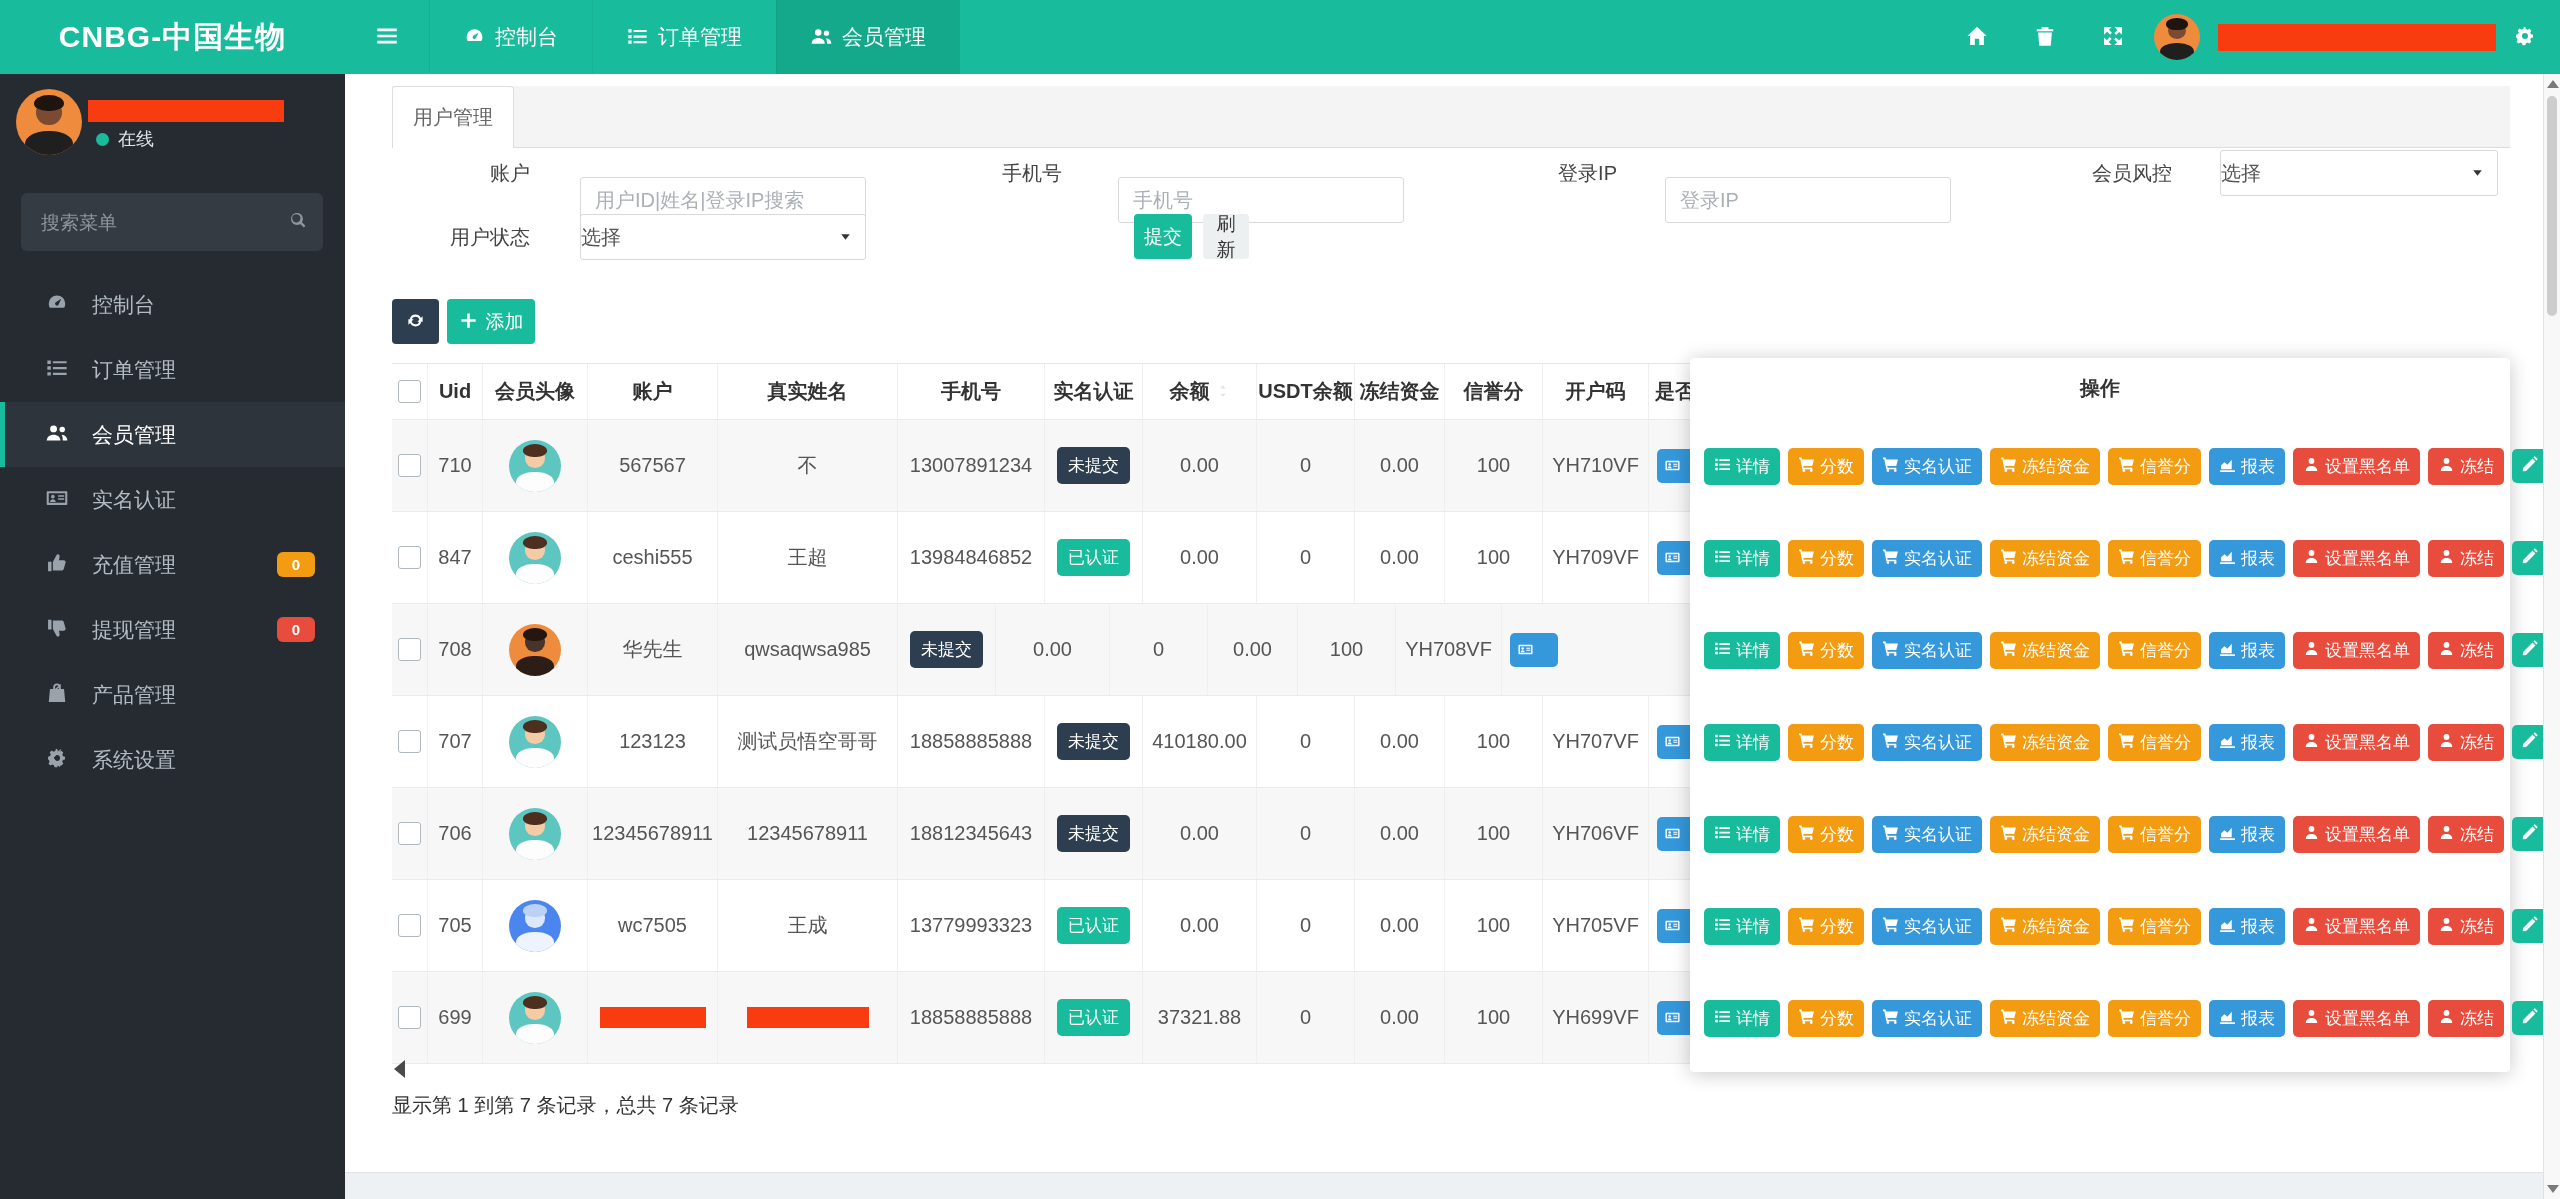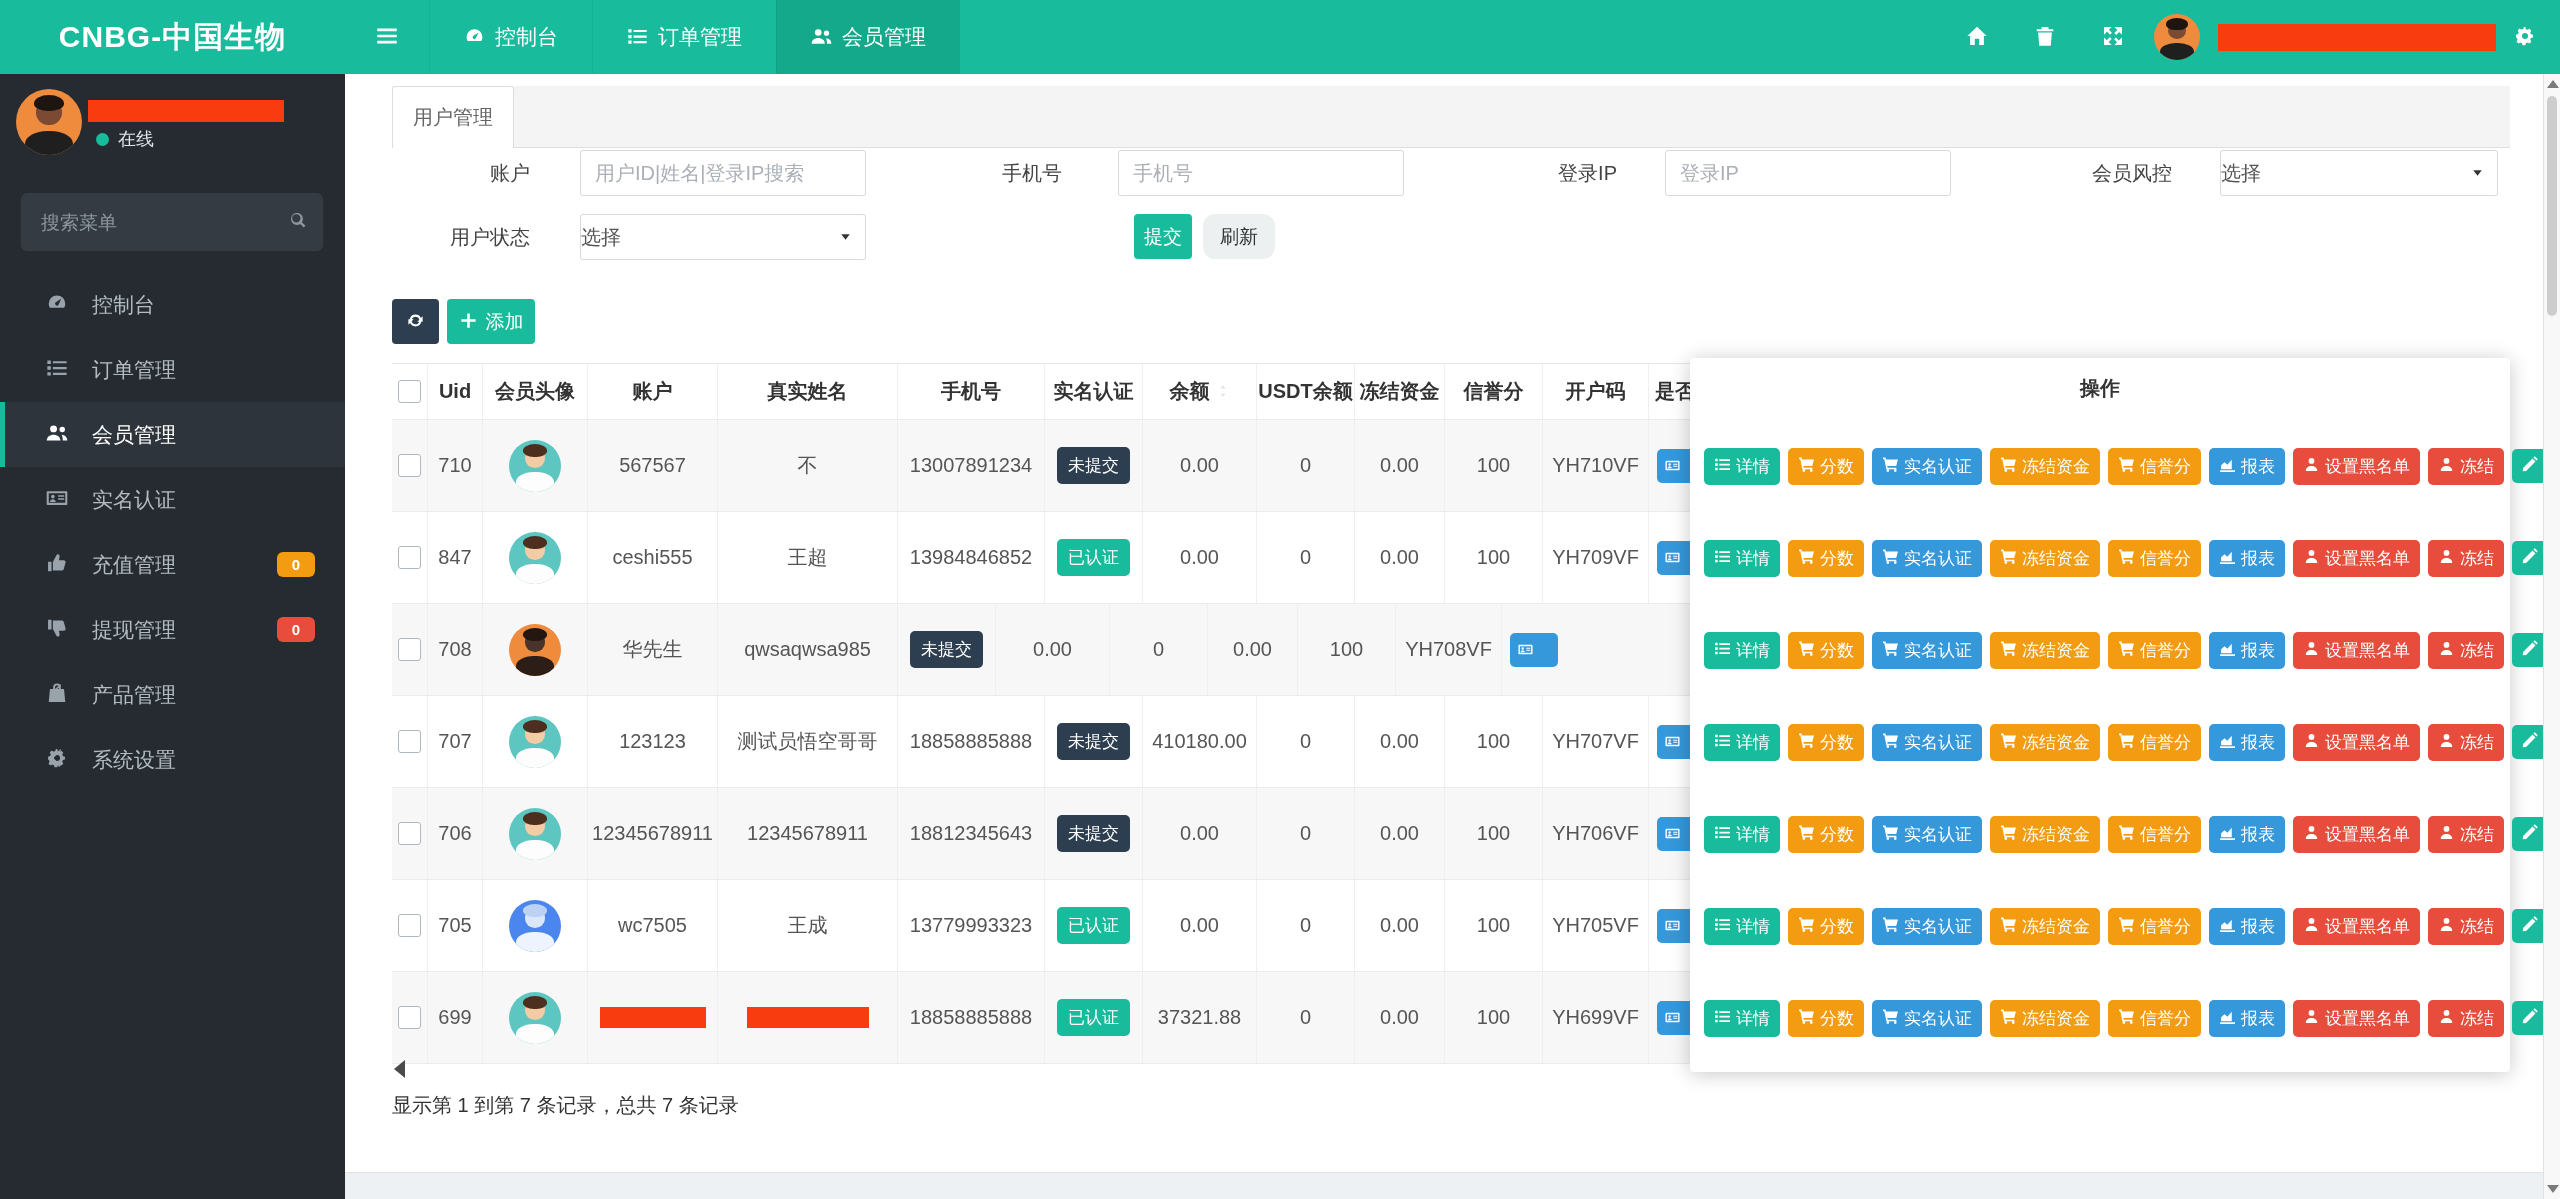--- a/index.html
+++ b/index.html
@@ -49,28 +49,28 @@
   .card{position:absolute;left:345px;top:74px;width:2198px;height:1098px;background:#fff;}
   .footer-strip{position:absolute;left:345px;top:1172px;width:2198px;height:27px;background:#edf1f4;border-top:1px solid #dfe3e7;}
 
   .tabstrip{position:absolute;left:392px;top:86px;width:2118px;height:62px;background:#f4f4f4;border-bottom:1px solid #ddd;box-sizing:border-box;}
   .tab-active{position:absolute;left:0px;top:0px;width:122px;height:62px;background:#fff;border:1px solid #ddd;border-bottom:none;
           box-sizing:border-box;display:flex;align-items:center;justify-content:center;font-size:20px;color:#666;border-radius:4px 4px 0 0;cursor:pointer;}
 
   
   .f-label{position:absolute;height:46px;display:flex;align-items:center;justify-content:flex-end;font-size:20px;color:#444;}
   .f-input{position:absolute;height:46px;width:286px;border:1px solid #d9d9d9;border-radius:3px;box-sizing:border-box;
-           font-size:20px;color:#555;padding:0 14px;outline:none;font-family:inherit;}
+           font-size:20px;color:#555;padding:0 14px;outline:none;font-family:inherit;margin-top:27px;}
   .f-input::placeholder{color:#aab0b6;}
   .f-select{position:absolute;height:46px;border:1px solid #d9d9d9;border-radius:3px;box-sizing:border-box;background:#fff;
            font-size:20px;color:#555;display:flex;align-items:center;padding:0 0;cursor:pointer;}
   .f-select .caret{position:absolute;right:12px;color:#333;font-size:15px;}
   .btn{border:none;border-radius:4px;font-size:19px;font-family:inherit;cursor:pointer;display:flex;align-items:center;justify-content:center;gap:8px;}
   .btn-submit{position:absolute;left:1134px;top:214px;width:58px;height:45px;background:#18bc9c;color:#fff;}
-  .btn-refresh2{position:absolute;left:1203px;top:214px;width:72px;height:45px;background:#ecf0f1;color:#333;border-radius:12px;}
+  .btn-refresh2{position:absolute;left:1203px;top:214px;width:46px;height:45px;background:#ecf0f1;color:#333;}
   .btn-reload{position:absolute;left:392px;top:299px;width:47px;height:45px;background:#2c3e50;color:#fff;font-size:19px;}
   .btn-add{position:absolute;left:447px;top:299px;width:88px;height:45px;background:#18bc9c;color:#fff;}
 
   
   .tablewrap{position:absolute;left:392px;top:363px;width:2118px;}
   .trow{display:flex;align-items:center;border-bottom:1px solid #ebebeb;box-sizing:border-box;}
   .thead{height:57px;border-top:1px solid #e6e6e6;font-weight:bold;color:#333;}
   .tbody-row{height:92px;background:#fff;}
   .tbody-row.striped{background:#f7f7f7;}
   .cell{height:100%;display:flex;align-items:center;justify-content:center;font-size:20px;color:#555;

